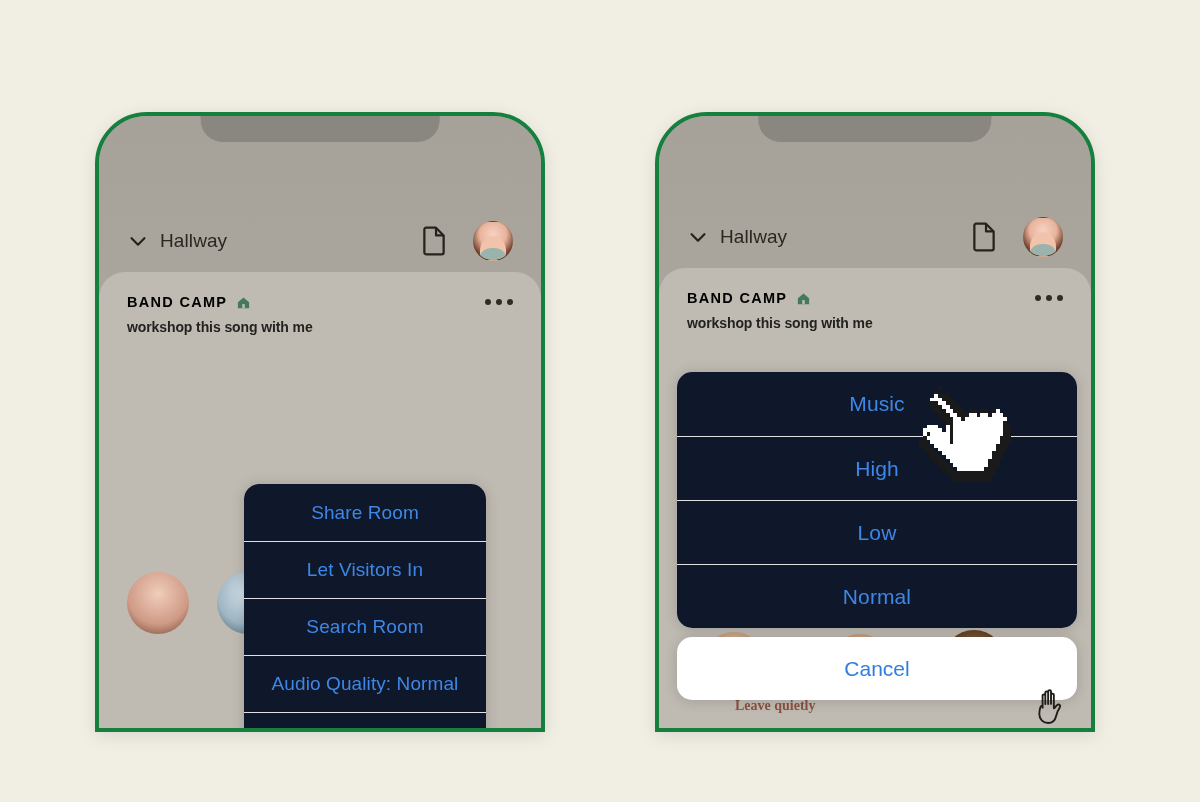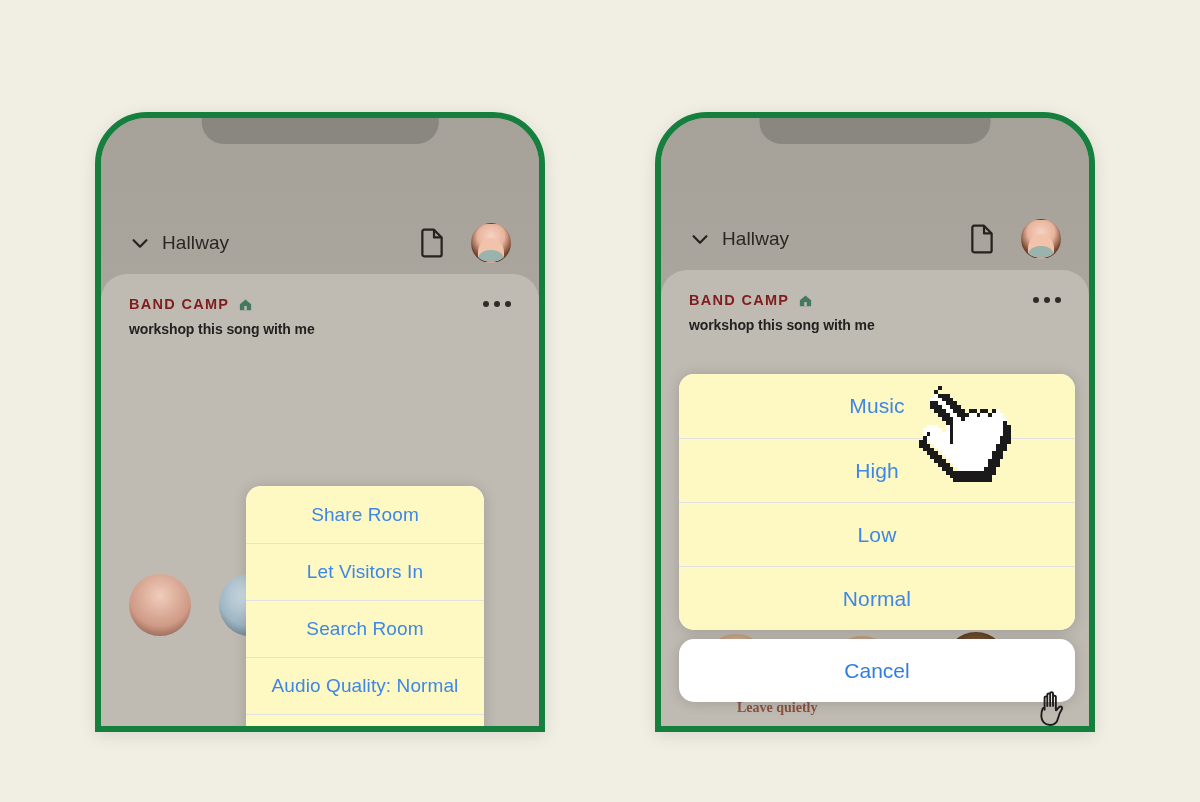--- a/index.html
+++ b/index.html
@@ -7,21 +7,21 @@
     width: 1200px; height: 802px;
     background: #f1eee4;
     font-family: "Liberation Sans", sans-serif;
     overflow: hidden;
   }
   .stage { position: relative; width: 1200px; height: 802px; background: #f1eee4; }
 
   
   .phone {
     position: absolute;
-    border: 6px solid #15803d;
+    border: 4px solid #15803d;
     border-top-left-radius: 52px;
     border-top-right-radius: 52px;
     overflow: hidden;
     background: #a9a49a;
     box-shadow: 0 4px 18px rgba(0,0,0,.10);
   }
   .phone.left  { left: 95px;  top: 112px; width: 450px; height: 620px; }
   .phone.right { left: 655px; top: 112px; width: 440px; height: 620px; }
 
   .screen {
@@ -66,21 +66,21 @@
   
   .card {
     position: absolute; left: 0; right: 0; top: 156px; bottom: 0;
     background: #bfbbb3;
     border-top-left-radius: 26px; border-top-right-radius: 26px;
     padding: 22px 28px 0 28px;
   }
   .card-head { display: flex; align-items: center; }
   .kicker {
     font-size: 14.5px; font-weight: 600; letter-spacing: 1.3px;
-    color: #7f1d1d; text-transform: uppercase;
+    color: #000000; text-transform: uppercase;
   }
   .house-icon { width: 15px; height: 15px; margin-left: 9px; flex: none; }
   .dots { display: flex; gap: 5px; margin-left: auto; }
   .dots i { width: 6px; height: 6px; border-radius: 50%; background: #2f2c28; display: block; }
   .card-title {
     margin-top: 9px; font-size: 14px; font-weight: 600; color: #242220; letter-spacing: -.1px;
   }
 
   
   .people { position: absolute; left: 22px; right: 22px; top: 112px; bottom: 0; }
@@ -92,21 +92,21 @@
   .sheet { position: absolute; z-index: 6; }
   .sheet.left  { left: 145px; right: 55px; top: 368px; }
   .sheet.right { left: 18px; right: 14px; top: 256px; }
   .sheet-group {
     background: #f7f7f7; border-radius: 15px; overflow: hidden;
     box-shadow: 0 1px 14px rgba(0,0,0,.16);
   }
   .sheet-item {
     height: 57px; display: flex; align-items: center; justify-content: center;
     font-size: 19px; color: #3d87e8; letter-spacing: .1px;
-    border-top: 1px solid #e1e1e1; background: #fef9c3;
+    border-top: 1px solid #e1e1e1; background: #0f172a;
   }
   .sheet-item:first-child { border-top: none; }
   .sheet.right .sheet-item { height: 64px; font-size: 21px; }
   .sheet-cancel {
     margin-top: 9px; height: 57px; border-radius: 15px; background: #fff;
     display: flex; align-items: center; justify-content: center;
     font-size: 19px; font-weight: 400; color: #2f7de1;
     box-shadow: 0 1px 14px rgba(0,0,0,.16);
   }
   .sheet.right .sheet-cancel { height: 63px; font-size: 21px; }

